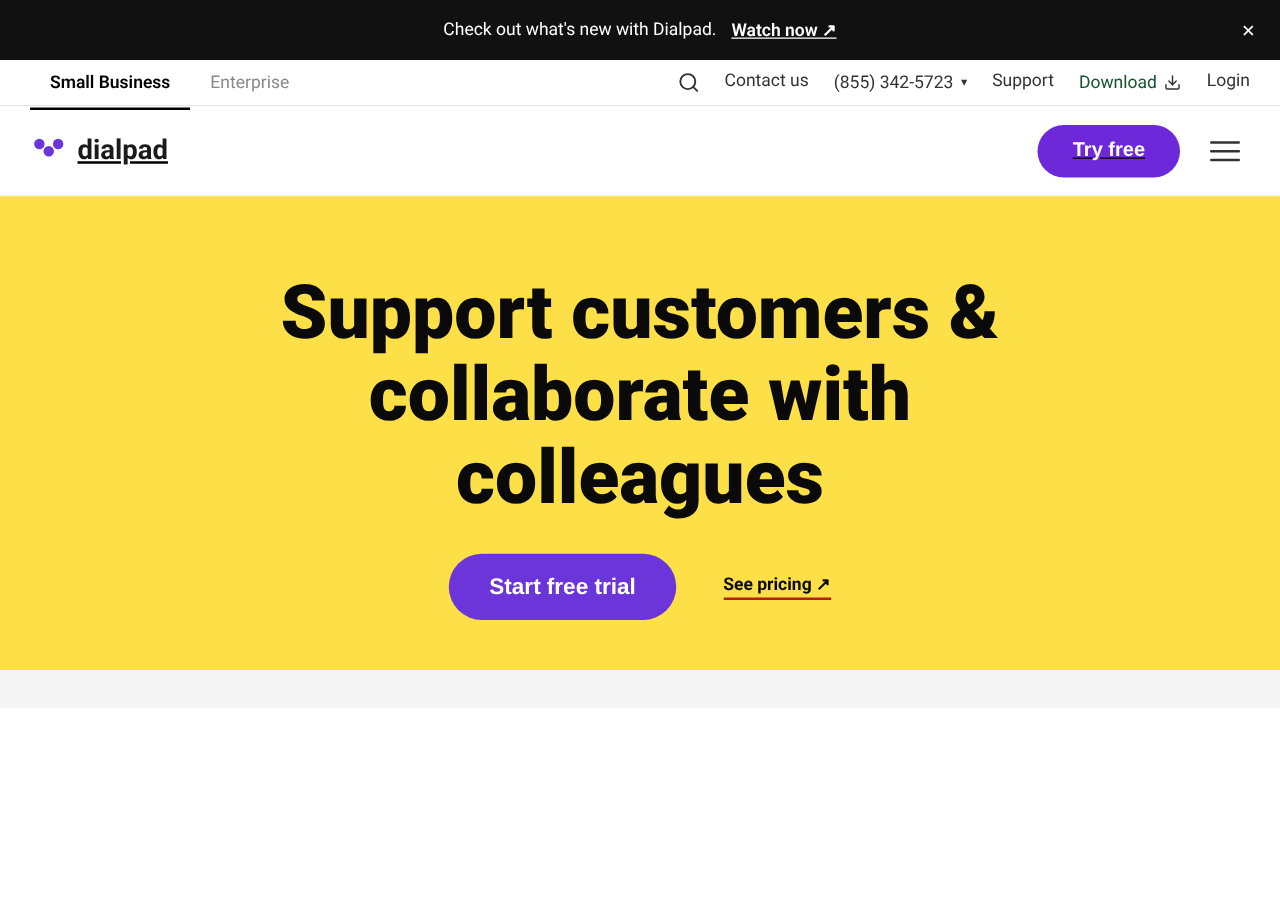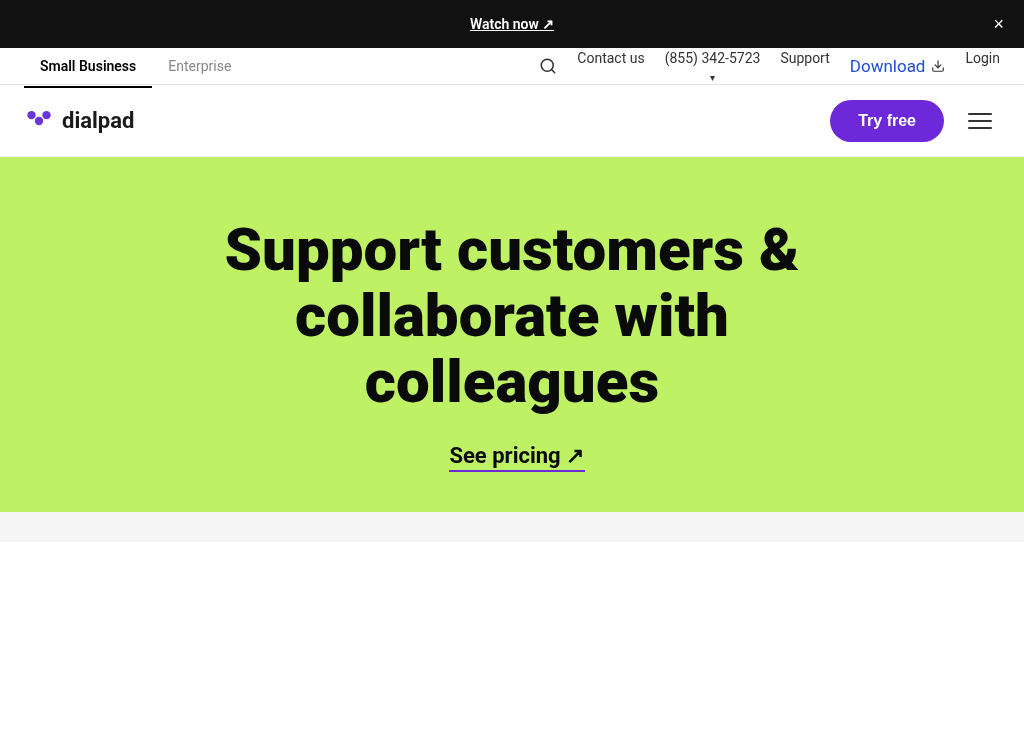--- a/index.html
+++ b/index.html
@@ -129,49 +129,49 @@
       text-decoration: none;
     }
 
     .phone-dropdown {
       display: flex;
       align-items: center;
       gap: 6px;
       cursor: pointer;
       font-size: 14px;
       color: #333;
-      flex-direction: column;
     }
 
     .chevron-down {
       font-size: 10px;
     }
 
     .download-btn {
       display: flex;
       align-items: center;
       gap: 6px;
       cursor: pointer;
-      font-size: 17px;
-      color: #1d4ed8;
+      font-size: 14px;
+      color: #14532d;
     }
 
     .login-link {
       cursor: pointer;
       font-size: 14px;
       color: #333;
     }
 
     
     .main-nav {
       height: 72px;
       display: flex;
       align-items: center;
       padding: 0 24px;
       border-bottom: 1px solid #f0f0f0;
+      text-decoration: underline;
     }
 
     .logo {
       display: flex;
       align-items: center;
       gap: 8px;
       cursor: pointer;
     }
 
     .logo-icon {
@@ -221,21 +221,21 @@
       width: 24px;
       height: 2px;
       background: #333;
       border-radius: 2px;
     }
 
     
     .hero {
       padding: 60px 24px 40px;
       text-align: center;
-      background: #bef264;
+      background: #fde047;
     }
 
     .hero-headline {
       font-size: 60px;
       font-weight: 900;
       line-height: 1.1;
       color: #0a0a0a;
       margin-bottom: 28px;
       max-width: 700px;
       margin-left: auto;
@@ -267,44 +267,45 @@
       color: #fff;
       border: none;
       border-radius: 50px;
       padding: 16px 32px;
       font-size: 18px;
       font-weight: 600;
       cursor: pointer;
     }
 
     .see-pricing-link {
-      font-size: 22px;
+      font-size: 14px;
       font-weight: 700;
       color: #0a0a0a;
       cursor: pointer;
       display: flex;
       align-items: center;
       gap: 6px;
-      border-bottom: 2px solid #6d28d9;
+      border-bottom: 2px solid #b91c1c;
       padding-bottom: 2px;
       text-decoration: none;
       margin-left: 10px;
     }
 
     
     .bottom-peek {
       background: #f5f5f5;
       height: 30px;
       margin-top: 0;
     }
   </style>
 </head>
 <body>
 
 <div class="announcement-bar">
+  <span class="banner-text">Check out what's new with Dialpad.</span>
   <span class="watch-now-link">Watch now ↗</span>
   <button class="close-btn">×</button>
 </div>
 
 <nav class="top-nav">
   <div class="nav-section-left">
     <div class="top-nav-item active">Small Business</div>
     <div class="top-nav-item inactive">Enterprise</div>
   </div>
   <div class="top-nav-spacer"></div>
@@ -349,17 +350,18 @@
   <button class="hamburger-btn">
     <div class="hamburger-line"></div>
     <div class="hamburger-line"></div>
     <div class="hamburger-line"></div>
   </button>
 </header>
 
 <section class="hero">
   <h1 class="hero-headline">Support customers &amp; collaborate with colleagues</h1>
   <div class="hero-cta-row">
+    <button class="start-free-trial-btn">Start free trial</button>
     <span class="see-pricing-link">See pricing ↗</span>
   </div>
 </section>
 
 <div class="bottom-peek"></div>
 
 </body></html>

